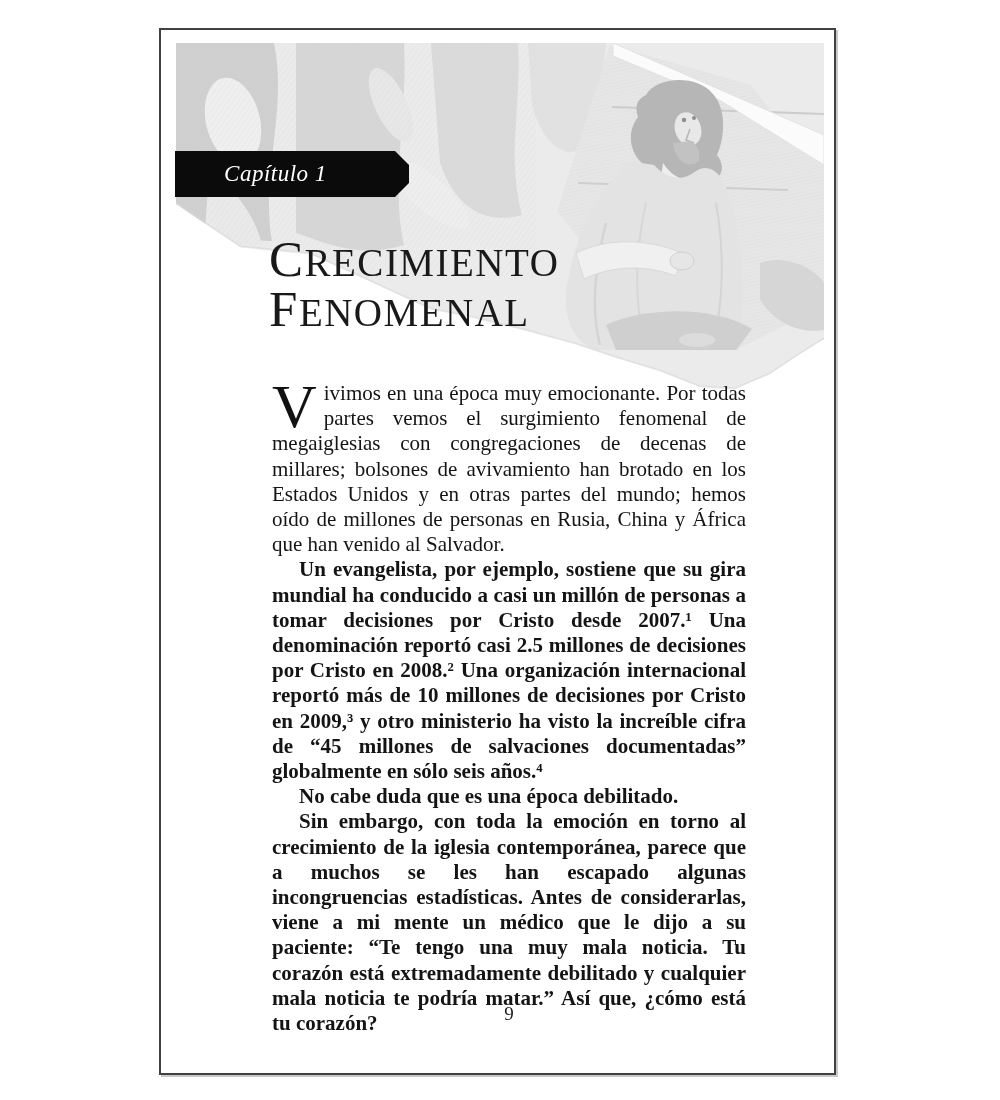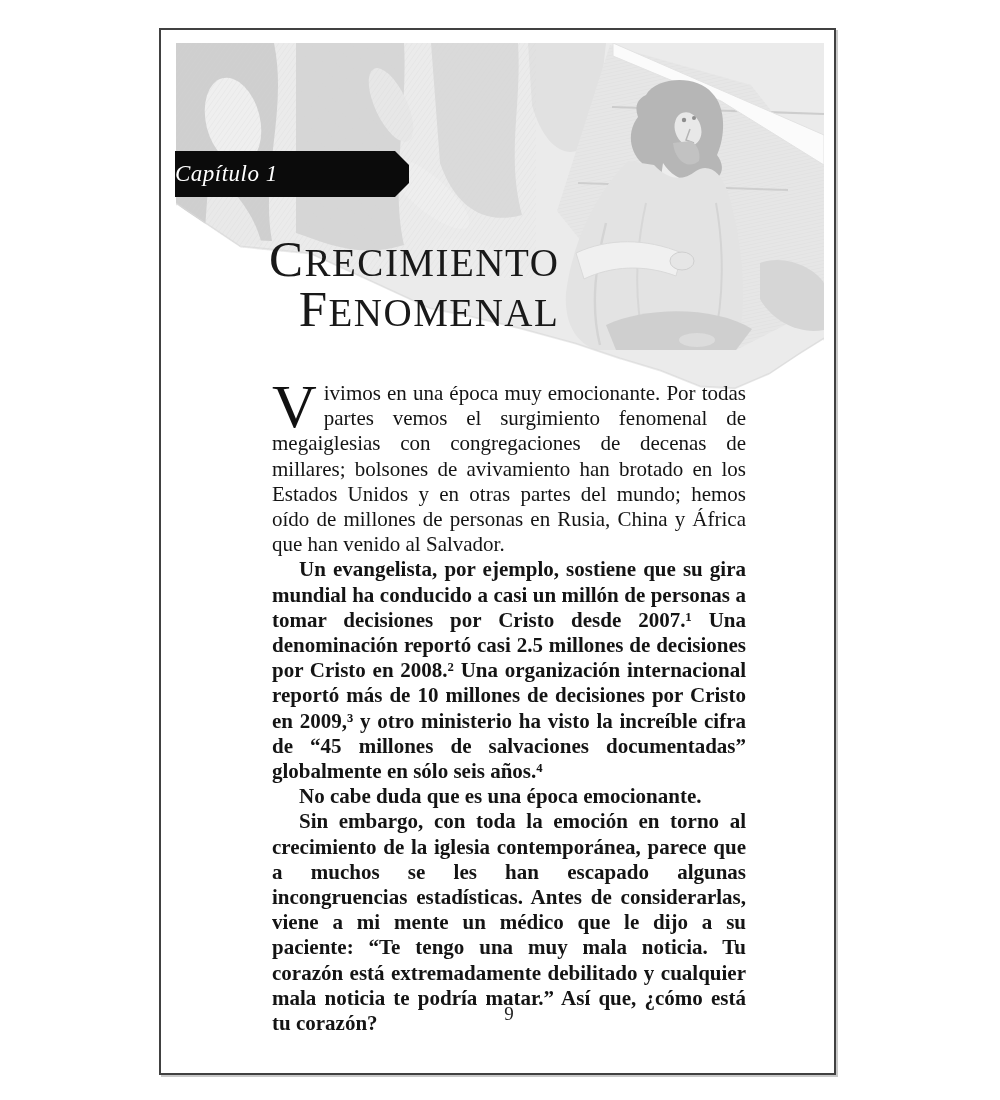--- a/index.html
+++ b/index.html
@@ -13,27 +13,27 @@
     position:absolute;left:159px;top:28px;width:673px;height:1043px;
     background:#ffffff;border:2px solid #414141;
     box-shadow:2px 2px 0 #c9c9c9;
   }
   .hero{position:absolute;left:15px;top:13px;width:648px;height:350px;z-index:1;}
   .hero svg{display:block;width:648px;height:350px;}
   .chapter-banner{
     position:absolute;left:14px;top:121px;width:234px;height:46px;z-index:3;
     background:#0b0b0b;color:#ffffff;
     clip-path:polygon(0 0, calc(100% - 14px) 0, 100% 14px, 100% calc(100% - 14px), calc(100% - 14px) 100%, 0 100%);
-    font-style:italic;font-size:23px;line-height:45px;text-align:left;
+    font-style:italic;font-size:23px;line-height:45px;text-align:center;
     box-sizing:border-box;padding-right:33px;letter-spacing:0.5px;
   }
   .chapter-title{
     position:absolute;left:108px;top:206px;margin:0;z-index:3;
     font-weight:normal;color:#191919;
-    font-size:39px;line-height:47px;letter-spacing:1.5px;text-align:right;
+    font-size:39px;line-height:47px;letter-spacing:1.5px;
   }
   .chapter-title .tl{display:block;}
   .chapter-title .tl::first-letter{font-size:51px;}
   .body-text{
     position:absolute;left:111px;top:351px;width:474px;z-index:3;
     font-size:21px;line-height:25.2px;text-align:justify;color:#141414;
   }
   .body-text p{margin:0;}
   .body-text p.indent{text-indent:27px;font-weight:bold;}
   .dropcap{
@@ -115,20 +115,20 @@
     </div>
 
     <h1 class="chapter-title">
       <span class="tl">CRECIMIENTO</span>
       <span class="tl">FENOMENAL</span>
     </h1>
 
     <div class="body-text">
       <p><span class="dropcap">V</span><span>ivimos en una época muy emocionante. Por todas partes vemos el surgimiento fenomenal de megaiglesias con congregaciones de decenas de millares; bolsones de avivamiento han brotado en los Estados Unidos y en otras partes del mundo; hemos oído de millones de personas en Rusia, China y África que han venido al Salvador.</span></p>
       <p class="indent">Un evangelista, por ejemplo, sostiene que su gira mundial ha conducido a casi un millón de personas a tomar decisiones por Cristo desde 2007.¹ Una denominación reportó casi 2.5 millones de decisiones por Cristo en 2008.² Una organización internacional reportó más de 10 millones de decisiones por Cristo en 2009,³ y otro ministerio ha visto la increíble cifra de “45 millones de salvaciones documentadas” globalmente en sólo seis años.⁴</p>
-      <p class="indent">No cabe duda que es una época emocionante.</p>
+      <p class="indent">No cabe duda que es una época debilitado.</p>
       <p class="indent">Sin embargo, con toda la emoción en torno al crecimiento de la iglesia contemporánea, parece que a muchos se les han escapado algunas incongruencias estadísticas. Antes de considerarlas, viene a mi mente un médico que le dijo a su paciente: “Te tengo una muy mala noticia. Tu corazón está extremadamente debilitado y cualquier mala noticia te podría matar.” Así que, ¿cómo está tu corazón?</p>
     </div>
 
     <div class="page-number">9</div>
 
   </div>
 </div>
 
 </body></html>

